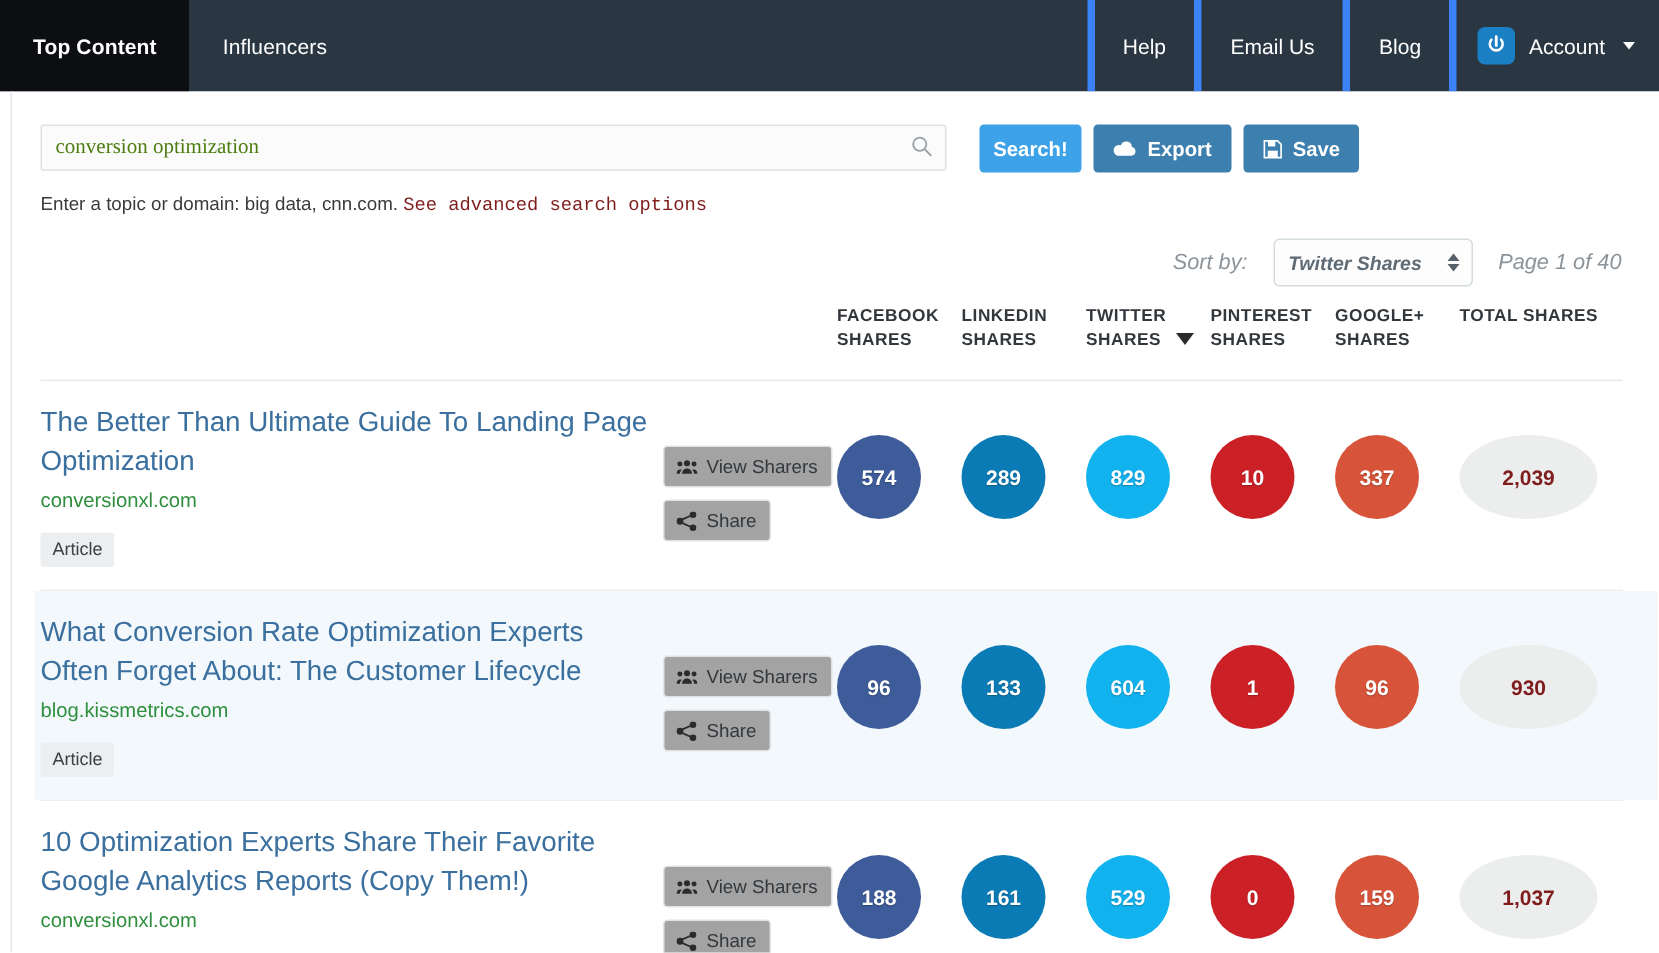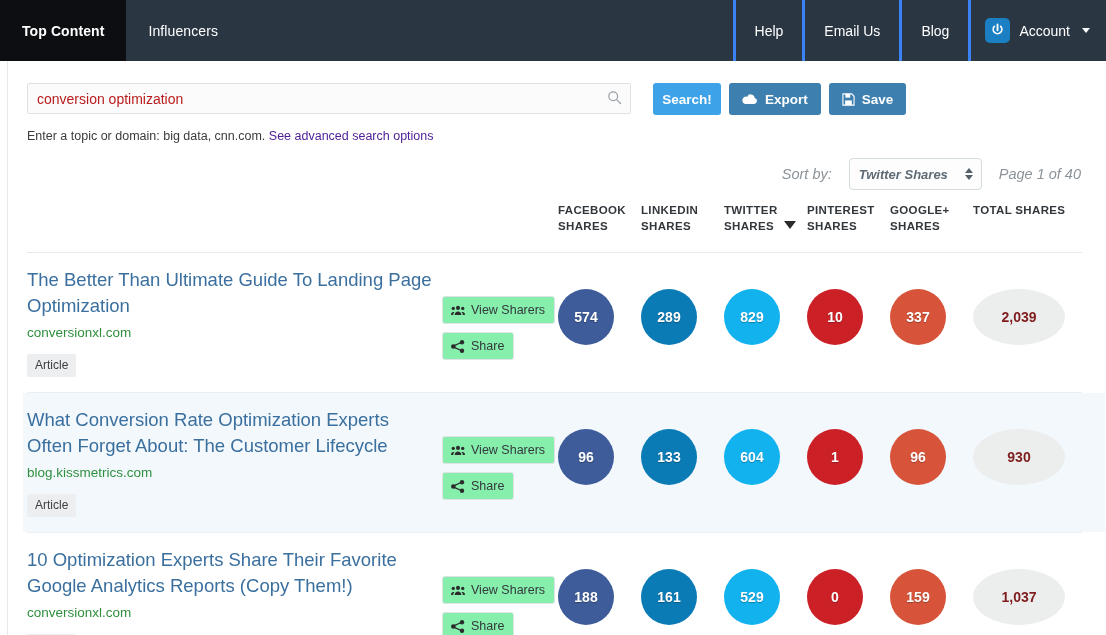--- a/index.html
+++ b/index.html
@@ -38,21 +38,21 @@
   }
   .nav-tab.plain { font-weight: normal; }
 
   .nav-item {
     display: flex; align-items: center;
     padding: 0 19px;
     color: #ffffff;
     font-size: 14px;
     white-space: nowrap;
     cursor: pointer;
-    border-left: 3px solid #3b82f6;
+    border-left: 5px solid #3b82f6;
   }
   .nav-item.account { padding: 0 16px 0 14px; gap: 9px; }
 
   .power-icon {
     width: 25px; height: 25px;
     border-radius: 5px;
     background: #1b7fc4;
     display: flex; align-items: center; justify-content: center;
     flex: none;
   }
@@ -88,23 +88,23 @@
 
   .search-wrap {
     position: relative;
     width: 604px;
     flex: none;
   }
   .search-input {
     width: 100%;
     height: 31px;
     padding: 4px 30px 4px 9px;
-    font-family: Liberation Sans, sans-serif;
+    font-family: Liberation Serif, serif;
     font-size: 14px;
-    color: #b91c1c;
+    color: #4d7c0f;
     border: 1px solid #dfe2e5;
     border-radius: 2px;
     background: #fbfbfc;
     outline: none;
   }
   .search-input::placeholder { color: #a8aeb4; }
   .search-mag {
     position: absolute;
     right: 9px; top: 7px;
     pointer-events: none;
@@ -136,21 +136,21 @@
   .btn-search { background: #3ea2e8; width: 68px; padding: 0 8px; }
   .btn-export { background: #3d7fae; }
   .btn-save   { background: #3d7fae; }
   .btn svg { display:block; flex:none; }
 
   .hint {
     margin-top: 14px;
     font-size: 12.5px;
     color: #3b3b3b;
   }
-  .hint a { color: #4c1d95; text-decoration: none; cursor: pointer; }
+  .hint a { color: #7f1d1d; text-decoration: none; cursor: pointer; font-family: Liberation Mono, monospace; }
 
   
   .sortbar {
     display: flex;
     align-items: center;
     justify-content: flex-end;
     gap: 17px;
     margin-top: 15px;
     padding-right: 1px;
   }
@@ -264,21 +264,21 @@
 
   .cell-actions {
     width: 116px; flex: none;
     padding-top: 29px;
     display: flex; flex-direction: column; gap: 8px;
     align-items: flex-start;
   }
   .mini-btn {
     display: inline-flex; align-items: center; gap: 6px;
     border: 1px solid #dfe3e6;
-    background: #86efac;
+    background: #a3a3a3;
     border-radius: 3px;
     padding: 6px 9px 6px 8px;
     font-size: 12.5px;
     color: #33383d;
     cursor: pointer;
     font-family: "Liberation Sans", sans-serif;
     white-space: nowrap;
   }
   .mini-btn svg { display:block; flex:none; }
 

